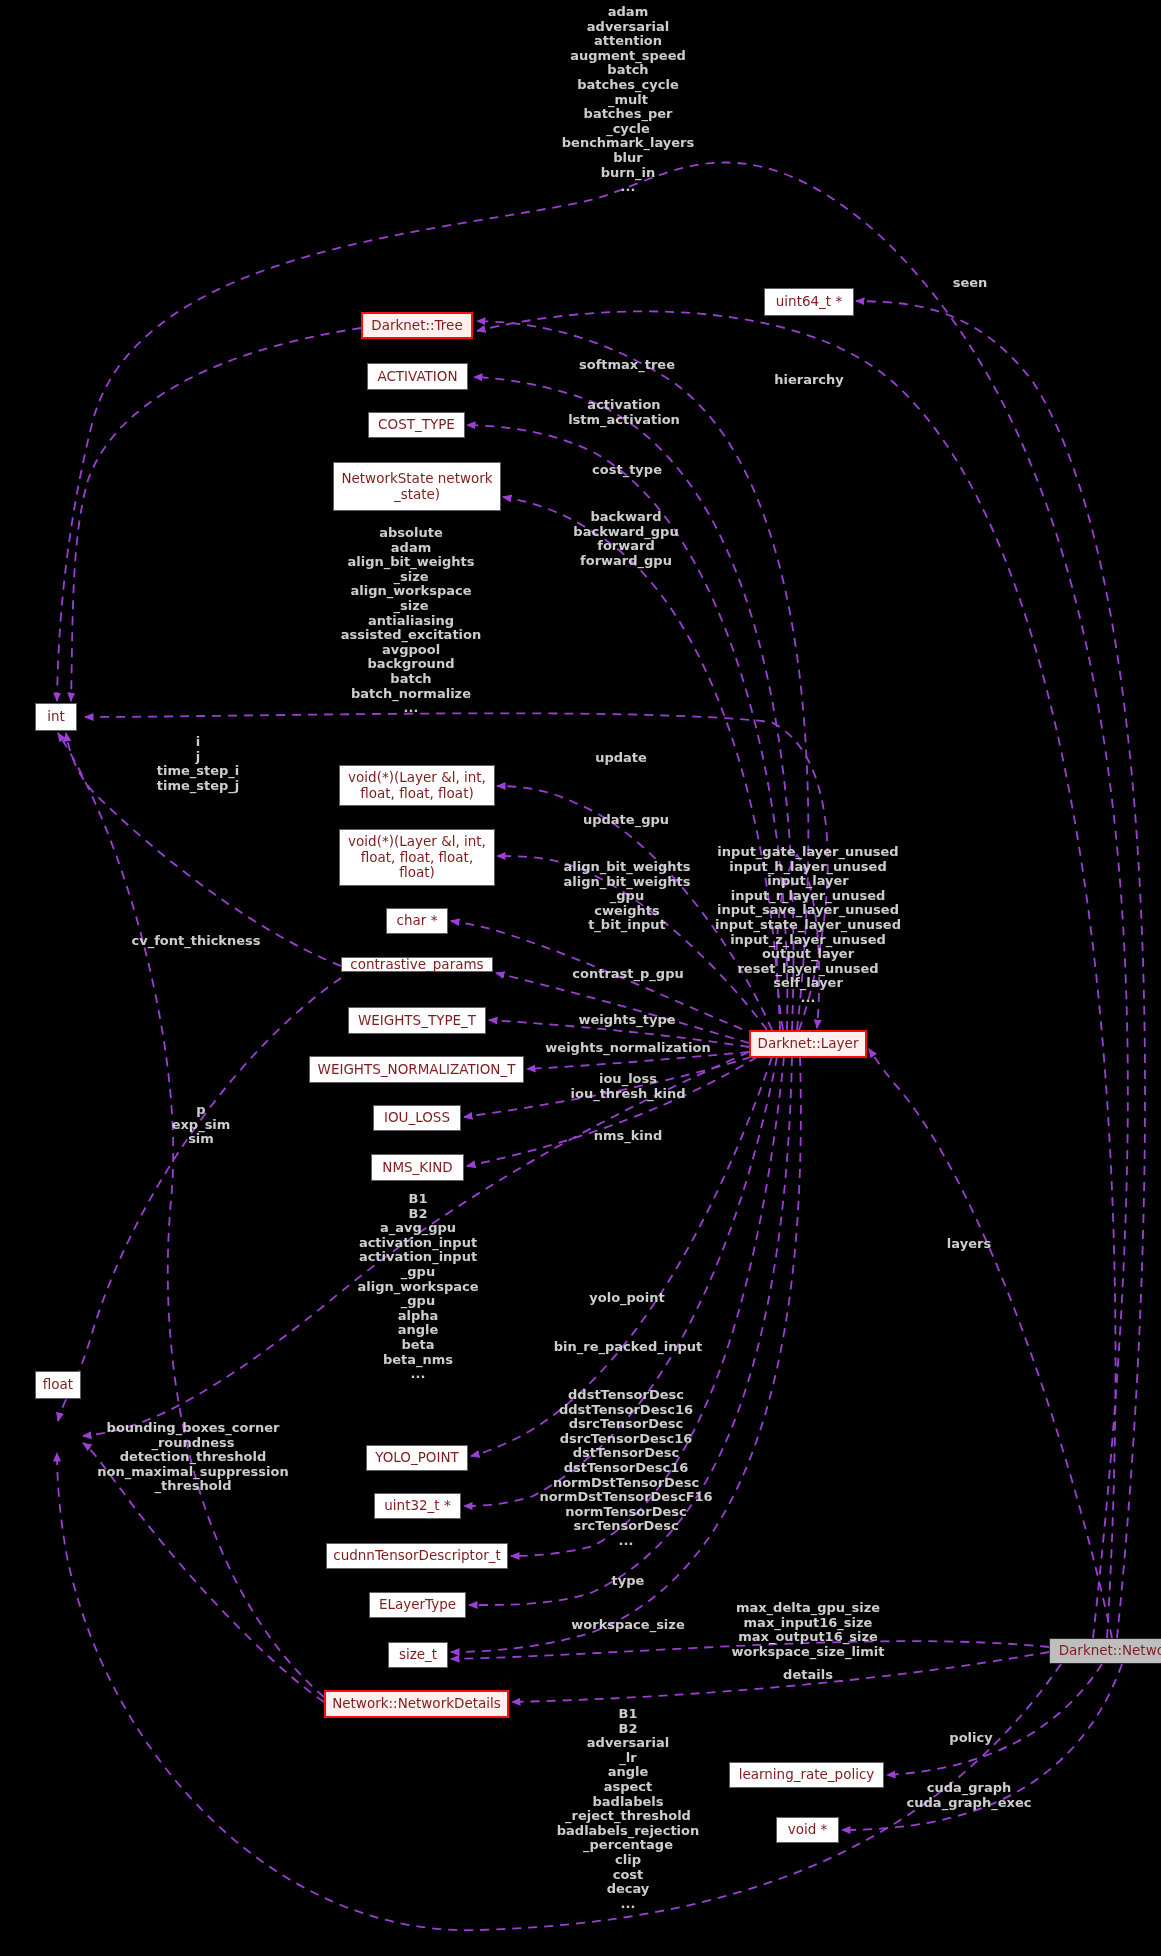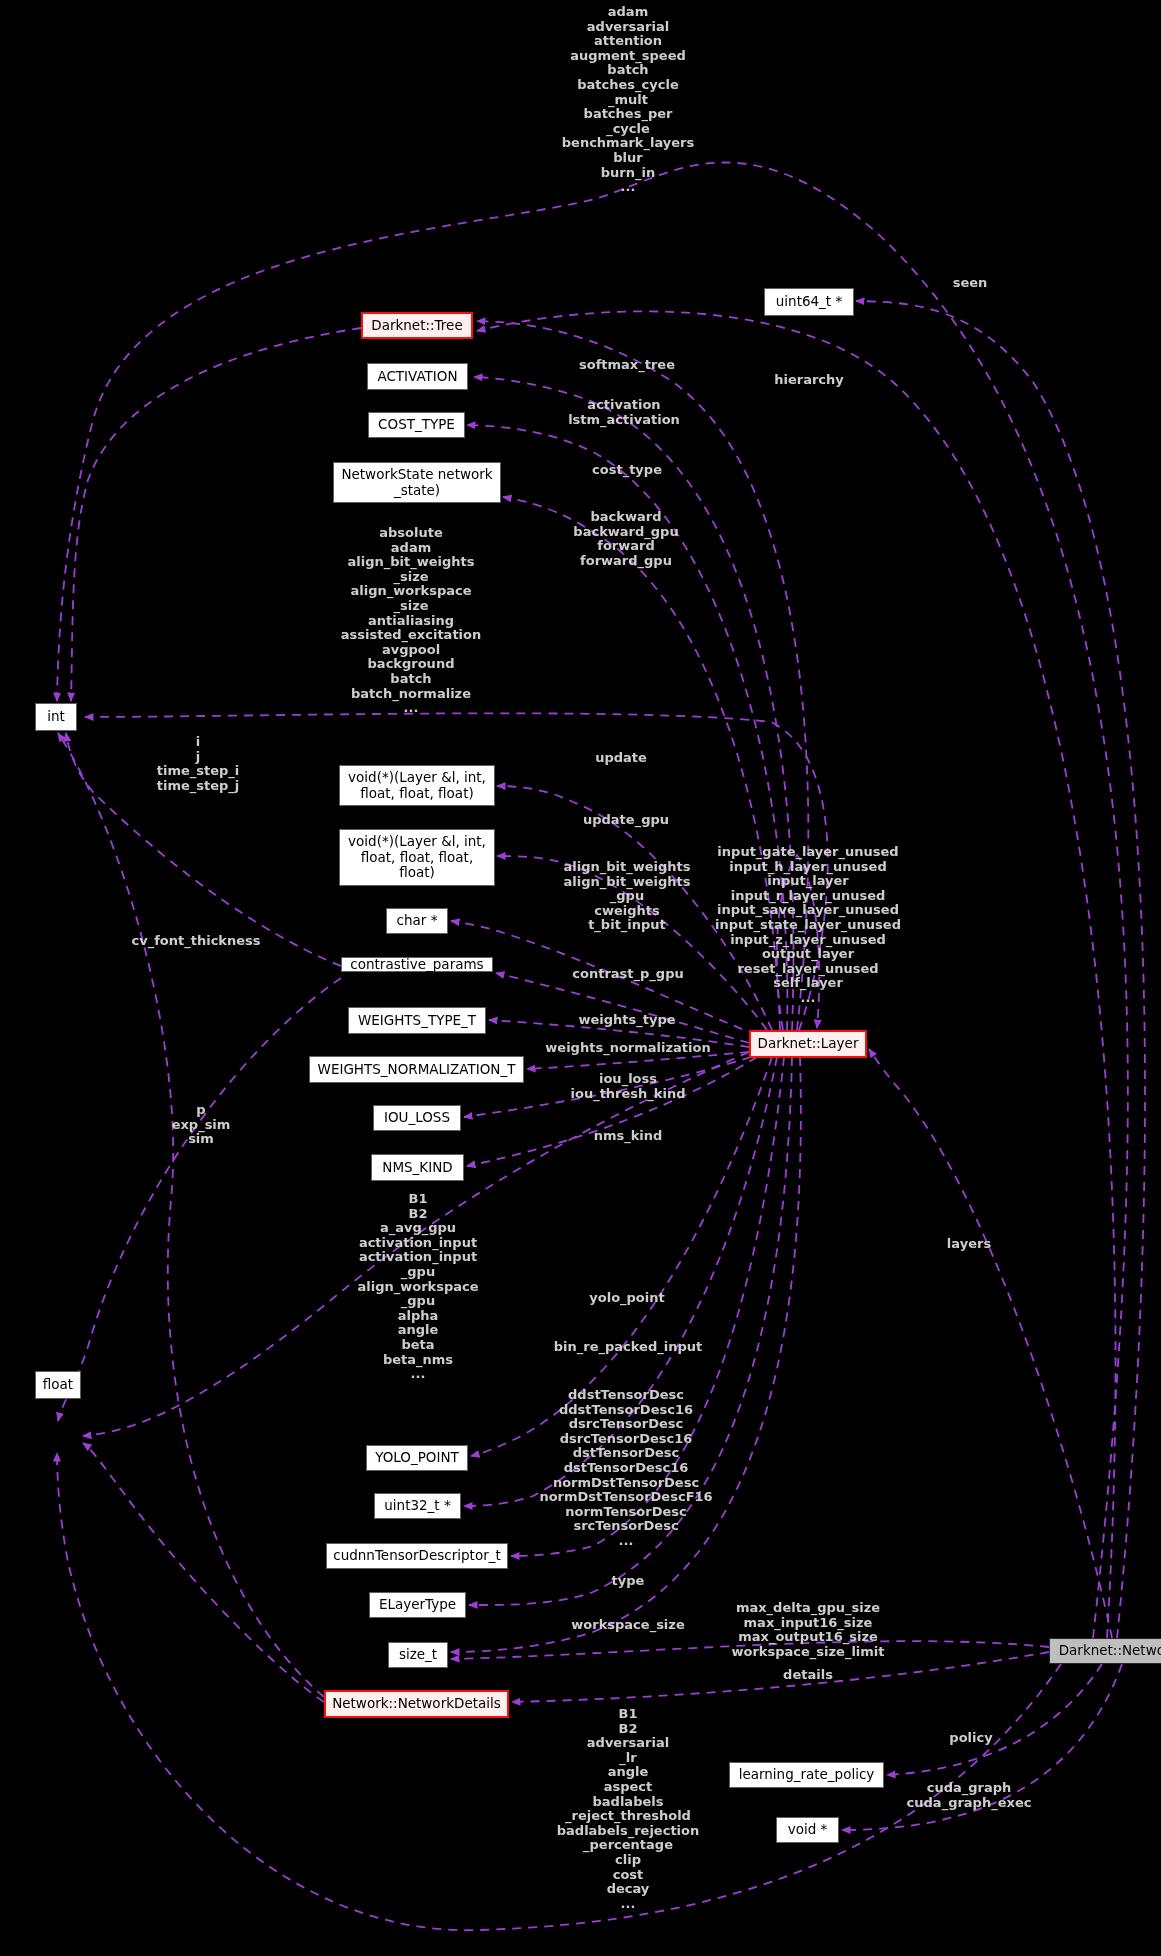--- a/index.html
+++ b/index.html
@@ -1,20 +1,20 @@
 <!DOCTYPE html>
 <html><head>
 <meta charset="utf-8">
 <style>
   html,body{margin:0;padding:0;background:#000;}
   #canvas{position:relative;width:1161px;height:1956px;background:#000;overflow:hidden;
           font-family:"DejaVu Sans","Liberation Sans",sans-serif;margin-left:31px;}
   #edges{position:absolute;left:0;top:0;}
   .node{position:absolute;display:flex;align-items:center;justify-content:center;
-        box-sizing:border-box;background:#fff;border:1.4px solid #5f5f5f;color:#000000;
+        box-sizing:border-box;background:#fff;border:1.4px solid #5f5f5f;color:#7f1d1d;
         font-size:13.5px;line-height:15.5px;text-align:center;white-space:pre-line;z-index:3;}
   .node.hl{background:#fff0f0;border:2px solid #fe0d0d;}
   .node.gray{background:#bebebe;border:1.4px solid #262626;}
   .elabel{position:absolute;transform:translateX(-50%);color:#cdcdcd;font-weight:bold;
           font-size:13px;line-height:14.6px;text-align:center;white-space:pre-line;z-index:2;}
 </style>
 </head>
 <body>
 
 <div id="canvas">
@@ -137,20 +137,25 @@
 _gpu
 alpha
 angle
 beta
 beta_nms
 ...</div>
 <div class="elabel" style="left:165px;top:934px">cv_font_thickness</div>
 <div class="elabel" style="left:170px;top:1103px">p
 exp_sim
 sim</div>
+<div class="elabel" style="left:162px;top:1421px">bounding_boxes_corner
+_roundness
+detection_threshold
+non_maximal_suppression
+_threshold</div>
 <div class="elabel" style="left:596px;top:1291px">yolo_point</div>
 <div class="elabel" style="left:597px;top:1340px">bin_re_packed_input</div>
 <div class="elabel" style="left:595px;top:1388px">ddstTensorDesc
 ddstTensorDesc16
 dsrcTensorDesc
 dsrcTensorDesc16
 dstTensorDesc
 dstTensorDesc16
 normDstTensorDesc
 normDstTensorDescF16
@@ -182,21 +187,21 @@
 cost
 decay
 ...</div>
 
 <div class="node" style="left:4px;top:703px;width:42px;height:28px">int</div>
 <div class="node" style="left:4px;top:1371px;width:46px;height:28px">float</div>
 <div class="node" style="left:733px;top:288px;width:90px;height:28px">uint64_t *</div>
 <div class="node hl" style="left:330px;top:312px;width:112px;height:27px">Darknet::Tree</div>
 <div class="node" style="left:336px;top:363px;width:101px;height:27px">ACTIVATION</div>
 <div class="node" style="left:337px;top:412px;width:97px;height:26px">COST_TYPE</div>
-<div class="node" style="left:302px;top:462px;width:168px;height:41px">NetworkState network
+<div class="node" style="left:302px;top:462px;width:168px;height:49px">NetworkState network
 _state)</div>
 <div class="node" style="left:308px;top:765px;width:156px;height:41px">void(*)(Layer &amp;l, int,
 float, float, float)</div>
 <div class="node" style="left:308px;top:829px;width:156px;height:57px">void(*)(Layer &amp;l, int,
 float, float, float,
 float)</div>
 <div class="node" style="left:355px;top:908px;width:62px;height:26px">char *</div>
 <div class="node" style="left:310px;top:957px;width:152px;height:15px">contrastive_params</div>
 <div class="node" style="left:317px;top:1007px;width:138px;height:27px">WEIGHTS_TYPE_T</div>
 <div class="node" style="left:278px;top:1056px;width:215px;height:27px">WEIGHTS_NORMALIZATION_T</div>

